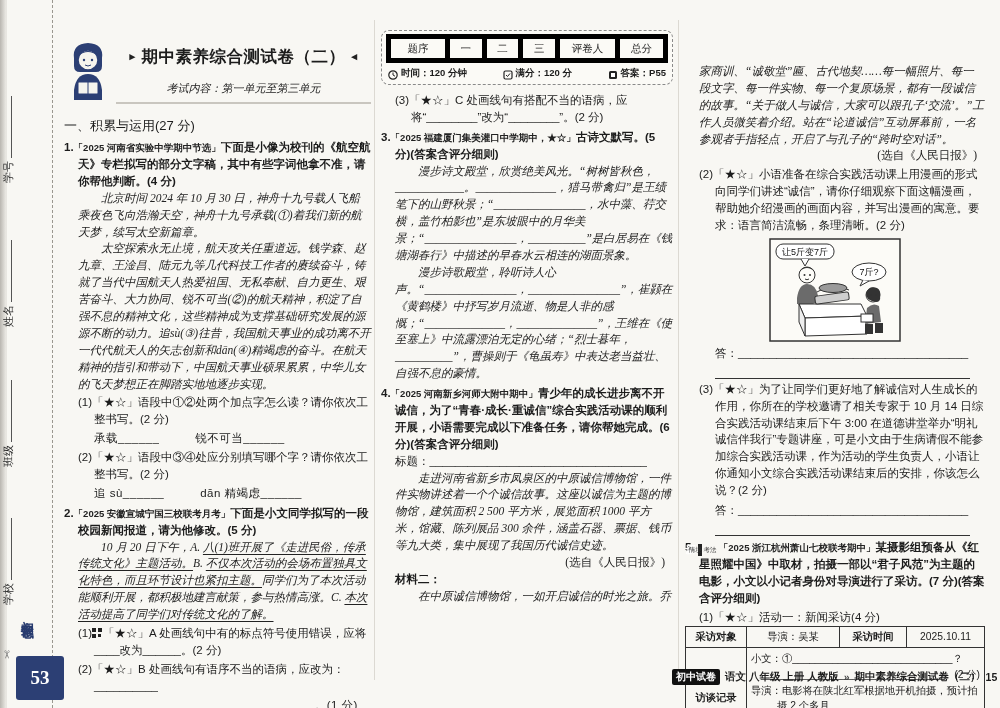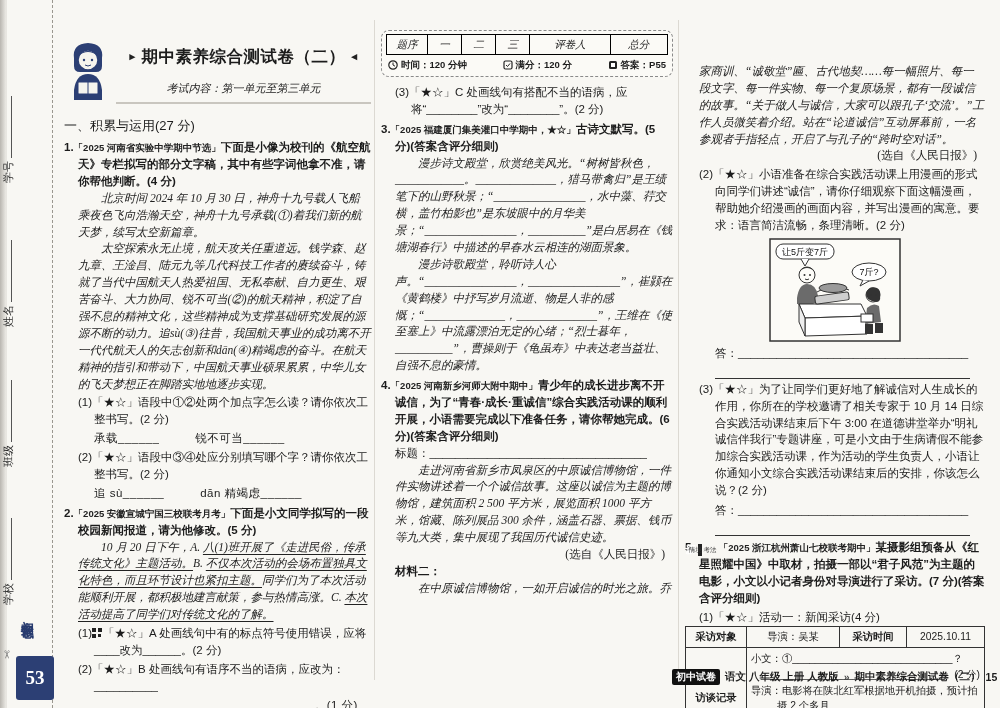--- a/index.html
+++ b/index.html
@@ -10,21 +10,21 @@
   .cutline{position:absolute;left:52px;top:0;width:0;height:708px;border-left:1.5px dashed #9a978f;}
   .colsep{position:absolute;top:20px;width:0;height:660px;border-left:1px solid #dcd9d2;}
   .sep1{left:374px}.sep2{left:678px}
 
   
   .vfield{position:absolute;left:16px;transform:rotate(-90deg);transform-origin:0 100%;
           font-size:11px;color:#2b2b2b;white-space:nowrap;width:120px;}
   .vfield .ln{display:inline-block;width:62px;border-bottom:1px solid #555;height:10px;margin-left:3px;}
   .vbooklet{position:absolute;left:20px;top:610px;writing-mode:vertical-rl;text-orientation:upright;
             font-weight:bold;font-size:13px;color:#273a6e;letter-spacing:2px;height:48px;line-height:15px;}
-  .brandbox{position:absolute;left:16px;top:656px;width:38px;height:44px;background:#2c3f74;border-radius:3px;
+  .brandbox{position:absolute;left:16px;top:656px;width:48px;height:44px;background:#2c3f74;border-radius:3px;
             color:#fff;font-weight:bold;text-align:center;font-size:19px;line-height:44px;
             font-family:"Liberation Serif",serif;}
   .scissors{position:absolute;left:2px;top:648px;font-size:11px;color:#777;transform:rotate(90deg);}
 
   
   .col{position:absolute;font-size:11.5px;line-height:1.47;}
   .col1{left:64px;top:36px;width:307px;}
   .col2{left:381px;top:30px;width:292px;}
   .col3{left:685px;top:22px;width:300px;}
 
@@ -51,25 +51,25 @@
   .blanks{padding-left:30px;margin-top:2px;letter-spacing:.5px;}
   .ul{text-decoration:underline;text-underline-offset:3px;}
   .src{text-align:right;padding-right:8px;font-family:"Liberation Serif",serif;}
   .mlabel{font-weight:bold;padding-left:14px;}
   .ansline{padding-left:30px;margin-top:3px;}
   .fullline{margin:4px 0 2px 30px;border-bottom:1px solid #333;height:12px;width:255px;}
 
   
   .scorebox{border:1.5px dashed #8a8a8a;border-radius:8px;padding:3px 4px;background:#fbfaf6;}
   .scoretbl{width:100%;border-collapse:collapse;font-size:10.5px;}
-  .scoretbl td{border:1px solid #000000;text-align:center;height:19px;padding:0 2px;font-style:italic;}
+  .scoretbl td{border:5px solid #000000;text-align:center;height:19px;padding:0 9px;}
   .scoretbl tr td:first-child{width:36px;}
   .scoreinfo{display:flex;justify-content:space-between;align-items:center;font-size:9.5px;
              font-weight:bold;padding:3px 2px 1px 2px;}
-  .scoreinfo .grp{display:flex;align-items:center;gap:3px;}
+  .scoreinfo .grp{display:flex;align-items:flex-end;gap:3px;}
   .micon{width:10px;height:10px;display:inline-block;}
 
   
   .qricon{display:inline-block;width:10px;height:10px;vertical-align:-1px;margin-right:1px;
     background:
      linear-gradient(#222,#222) 0 0/4px 4px no-repeat,
      linear-gradient(#222,#222) 6px 0/4px 4px no-repeat,
      linear-gradient(#222,#222) 0 6px/4px 4px no-repeat,
      linear-gradient(#222,#222) 6px 6px/3px 3px no-repeat;}
 

